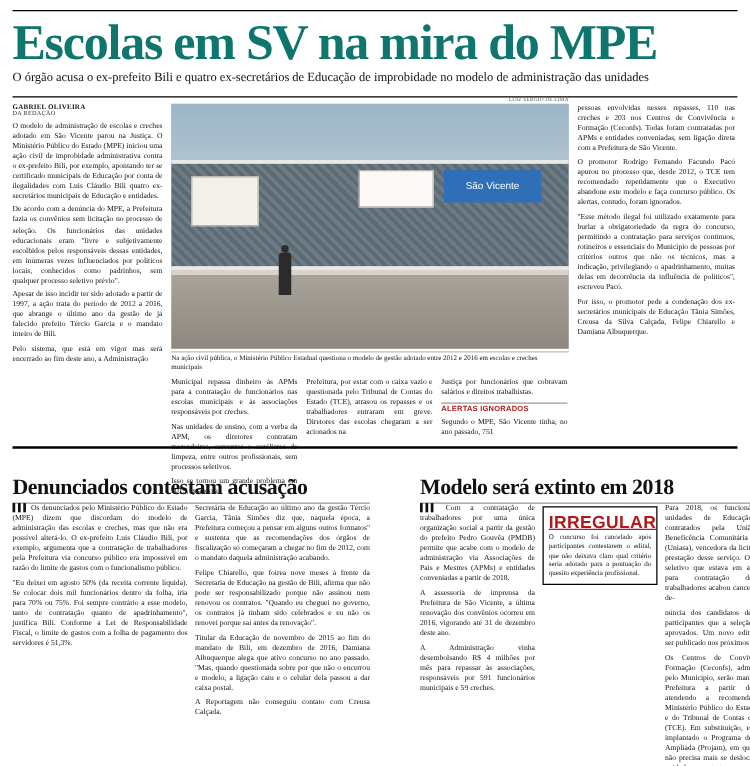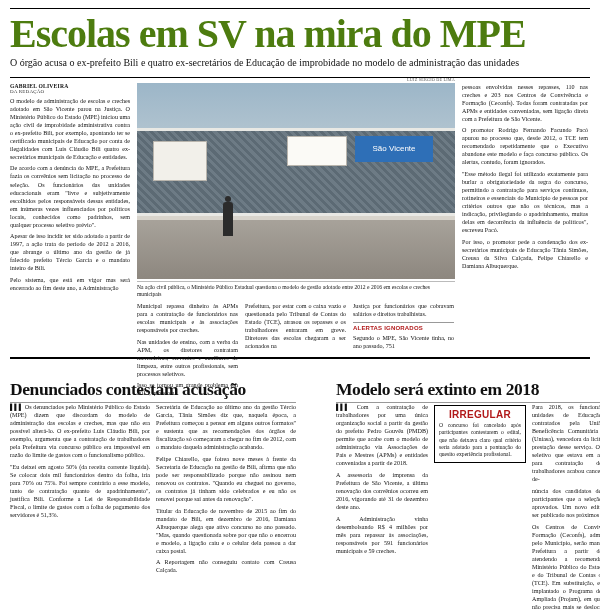--- a/index.html
+++ b/index.html
@@ -19,21 +19,21 @@
     padding: 8px 10px 4px 10px;
   }
   
   .headline {
     font-family: "Liberation Serif", serif;
     font-weight: bold;
     font-size: 40px;
     line-height: 0.98;
     letter-spacing: -1px;
     margin: 2px 0 4px 0;
-    color: #4d7c0f;
+    color: #0f766e;
   }
   .subhead {
     font-size: 10px;
     line-height: 1.15;
     color: #111;
     margin-bottom: 4px;
     padding-bottom: 4px;
   }
   .rule-thin { border-top: 1px solid #000; height: 0; margin: 0 0 5px 0; }
   .rule-hair { border-top: 0.6px solid #999; height: 0; }
@@ -133,24 +133,25 @@
 
   .box-irregular {
     border: 1px solid #000;
     padding: 3px 4px;
     margin-top: 2px;
   }
   .box-title {
     color: #b1191a;
     font-family: "Liberation Sans", sans-serif;
     font-weight: bold;
-    font-size: 10px;
+    font-size: 14px;
     letter-spacing: 0.3px;
     text-align: center;
     margin-bottom: 2px;
+    text-decoration: underline;
   }
   .box-text { font-size: 5.6px; line-height: 1.3; text-align: justify; }
 
   .sidebar-alert {
     border-top: 0.6px solid #999;
     margin-top: 3px; padding-top: 2px;
   }
   .alert-title {
     color: #b1191a;
     font-family: "Liberation Sans", sans-serif;

